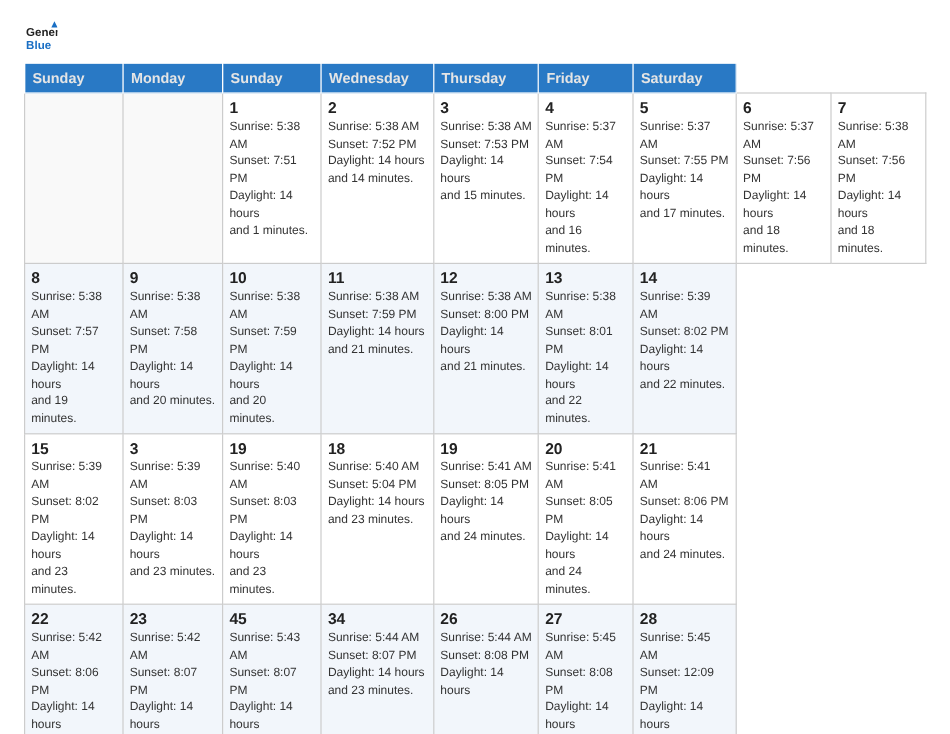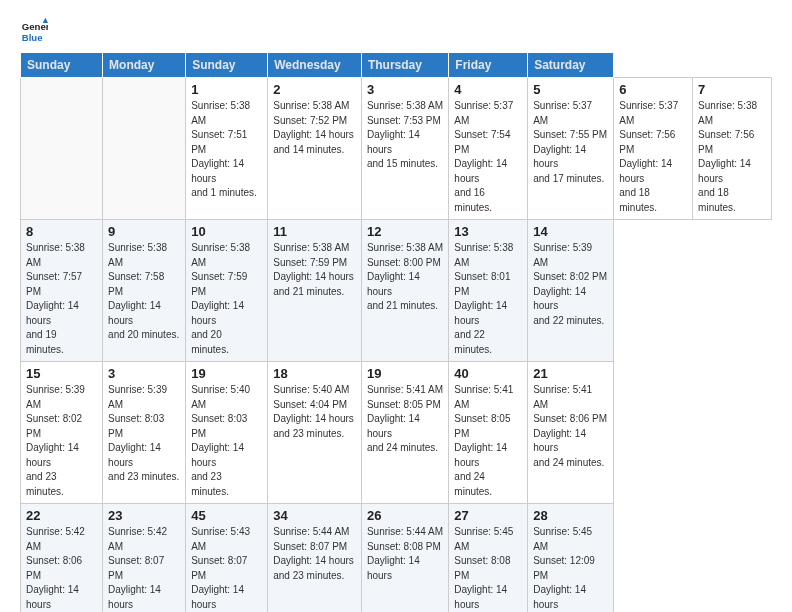--- a/index.html
+++ b/index.html
@@ -273,36 +273,36 @@
             <div>Sunrise: 5:40 AM</div>
             <div>Sunset: 8:03 PM</div>
             <div>Daylight: 14 hours</div>
             <div>and 23 minutes.</div>
           </div>
         </td>
         <td>
           <span class="day-num">18</span>
           <div class="day-detail">
             <div>Sunrise: 5:40 AM</div>
-            <div>Sunset: 4:04 PM</div>
+            <div>Sunset: 5:04 PM</div>
             <div>Daylight: 14 hours</div>
             <div>and 23 minutes.</div>
           </div>
         </td>
         <td>
           <span class="day-num">19</span>
           <div class="day-detail">
             <div>Sunrise: 5:41 AM</div>
             <div>Sunset: 8:05 PM</div>
             <div>Daylight: 14 hours</div>
             <div>and 24 minutes.</div>
           </div>
         </td>
         <td>
-          <span class="day-num">40</span>
+          <span class="day-num">20</span>
           <div class="day-detail">
             <div>Sunrise: 5:41 AM</div>
             <div>Sunset: 8:05 PM</div>
             <div>Daylight: 14 hours</div>
             <div>and 24 minutes.</div>
           </div>
         </td>
         <td>
           <span class="day-num">21</span>
           <div class="day-detail">

